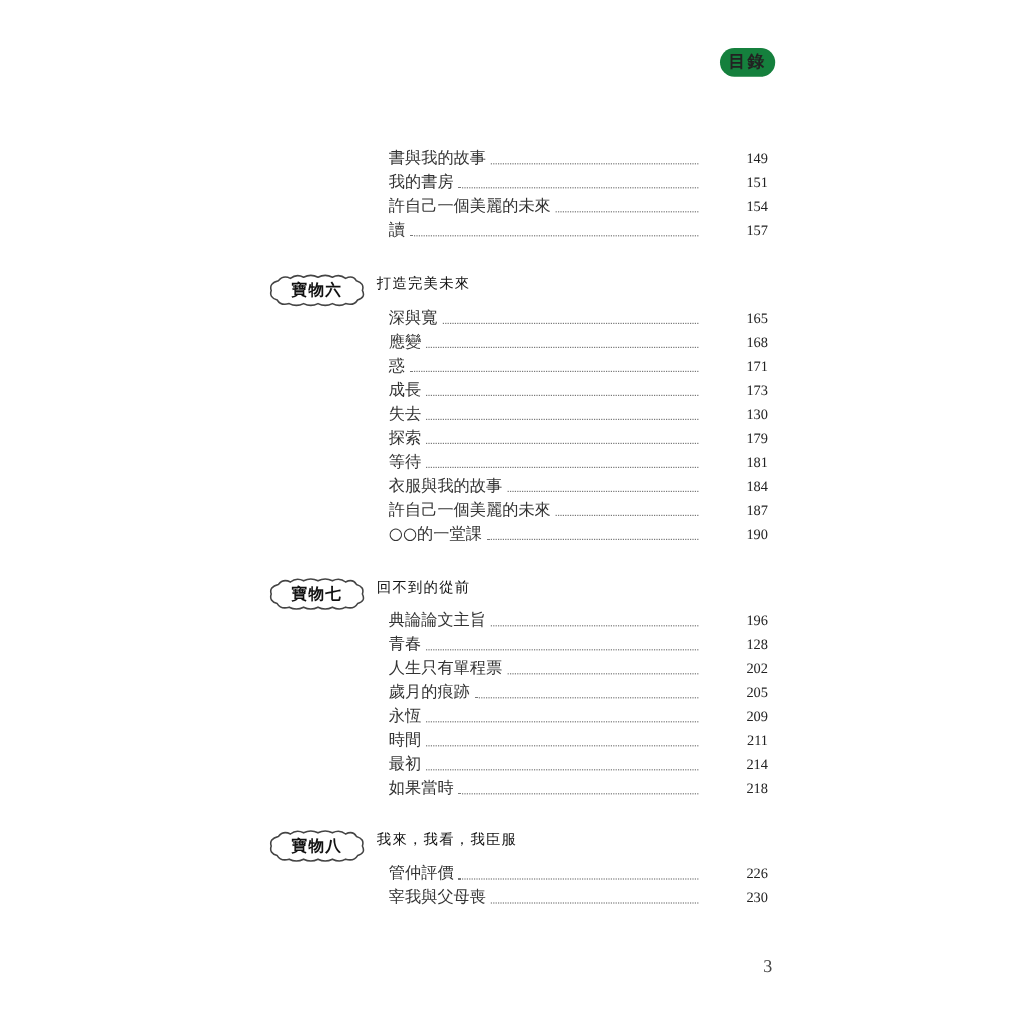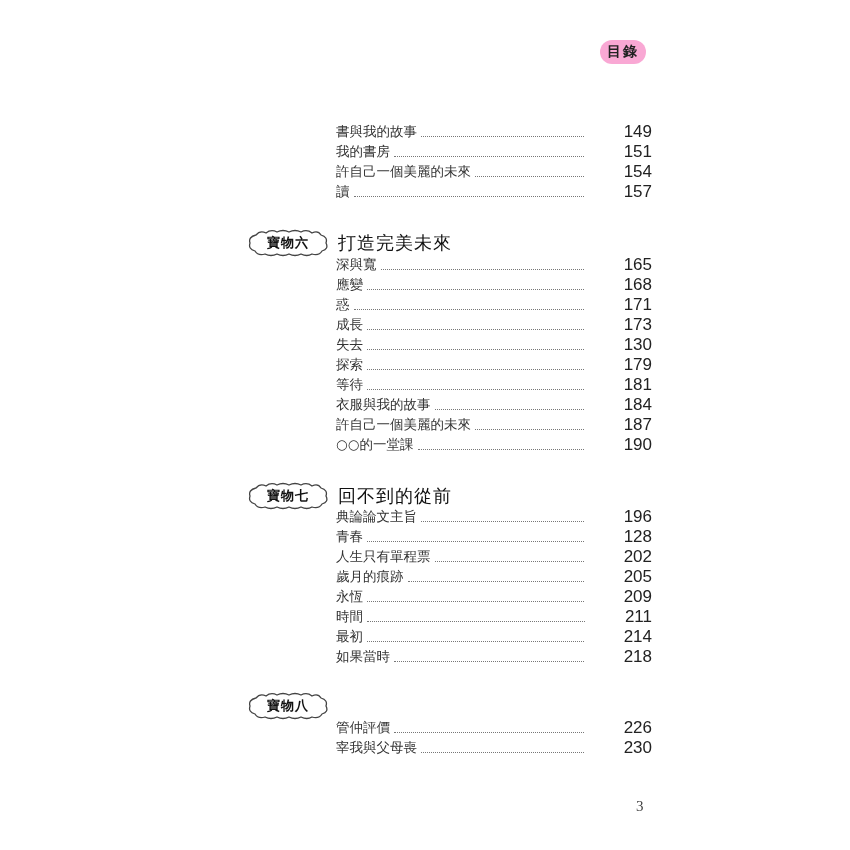--- a/index.html
+++ b/index.html
@@ -1,26 +1,26 @@
 <!DOCTYPE html>
 <html><head>
   <meta charset="utf-8">
   <style>
     html, body { margin: 0; padding: 0; background: #ffffff; }
     body { width: 850px; height: 850px; position: relative; overflow: hidden; font-family: "DejaVu Sans", sans-serif; color: #222; }
-    .header-tag { position: absolute; left: 600px; top: 40px; width: 46px; height: 24px; border-radius: 12px; background: #f9a8d4; display: flex; align-items: center; justify-content: center; font-size: 14px; font-weight: bold; color: #222; letter-spacing: 2px; }
-    .entry { position: absolute; left: 336px; width: 316px; height: 20px; display: flex; align-items: center; font-size: 13.5px; color: #333; justify-content: space-between; }
+    .header-tag { position: absolute; left: 600px; top: 40px; width: 46px; height: 24px; border-radius: 12px; background: #15803d; display: flex; align-items: center; justify-content: center; font-size: 14px; font-weight: bold; color: #222; letter-spacing: 2px; }
+    .entry { position: absolute; left: 324px; width: 316px; height: 20px; display: flex; align-items: center; font-size: 13.5px; color: #333; justify-content: space-between; }
     .entry .title { white-space: nowrap; }
     .entry .dots { flex: 1; margin: 0 4px; border-bottom: 1.5px dotted #777; height: 0; transform: translateY(4px); }
-    .entry .page { font-family: Liberation Sans, sans-serif; font-size: 17px; color: #222; white-space: nowrap; margin-left: 36px; }
-    .chapter { position: absolute; left: 246px; height: 30px; display: flex; align-items: center; }
+    .entry .page { font-family: Liberation Serif, serif; font-size: 12px; color: #222; white-space: nowrap; margin-left: 36px; }
+    .chapter { position: absolute; left: 222px; height: 30px; display: flex; }
     .cloud { position: relative; width: 84px; height: 28px; }
     .cloud svg { position: absolute; left: 0; top: 0; }
     .cloud .label { position: absolute; left: 0; top: 0; width: 84px; height: 28px; display: flex; align-items: center; justify-content: center; font-size: 13px; font-weight: bold; color: #111; letter-spacing: 1px; }
-    .chapter .chapter-title { margin-left: 8px; font-family: "DejaVu Serif", serif; font-size: 18px; color: #111; letter-spacing: 1px; }
+    .chapter .chapter-title { margin-left: 8px; font-family: "DejaVu Serif", serif; font-size: 12px; color: #111; letter-spacing: 1px; }
     .page-num { position: absolute; left: 636px; top: 798px; font-family: "Liberation Serif", serif; font-size: 15px; color: #444; }
   </style>
 </head>
 <body>
 
 <div class="header-tag">
   <span>目錄</span>
 </div>
 
 <div class="entry" style="top:122px">
@@ -154,20 +154,21 @@
   <span class="page">218</span>
 </div>
 
 <div class="chapter" style="top:691px">
   <div class="cloud">
     <svg width="84" height="28" viewBox="0 0 84 28">
       <path d="M10 6 Q14 1 20 4 Q25 0 31 3 Q37 0 43 3 Q49 0 55 3 Q61 0 66 4 Q72 1 75 6 Q82 8 80 14 Q83 20 76 22 Q73 27 66 25 Q61 28 55 25 Q49 28 43 25 Q37 28 31 25 Q25 28 19 25 Q12 27 9 22 Q2 20 4 14 Q2 8 10 6 Z" fill="#fff" stroke="#444" stroke-width="1.3"></path>
     </svg>
     <span class="label">寶物八</span>
   </div>
+  <span class="chapter-title">我來，我看，我臣服</span>
 </div>
 <div class="entry" style="top:718px">
   <span class="title">管仲評價</span>
   <span class="dots"></span>
   <span class="page">226</span>
 </div>
 <div class="entry" style="top:738px">
   <span class="title">宰我與父母喪</span>
   <span class="dots"></span>
   <span class="page">230</span>

